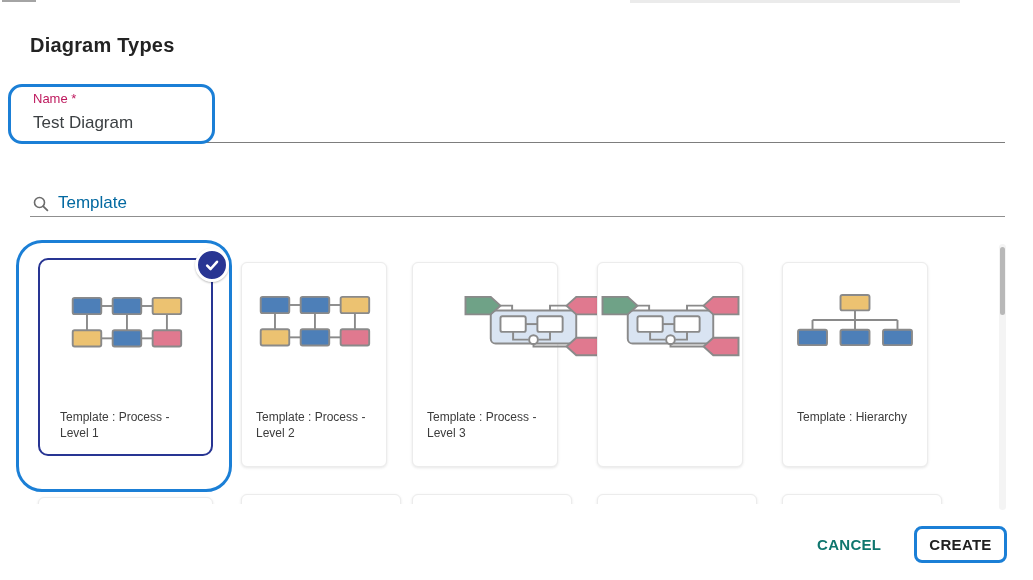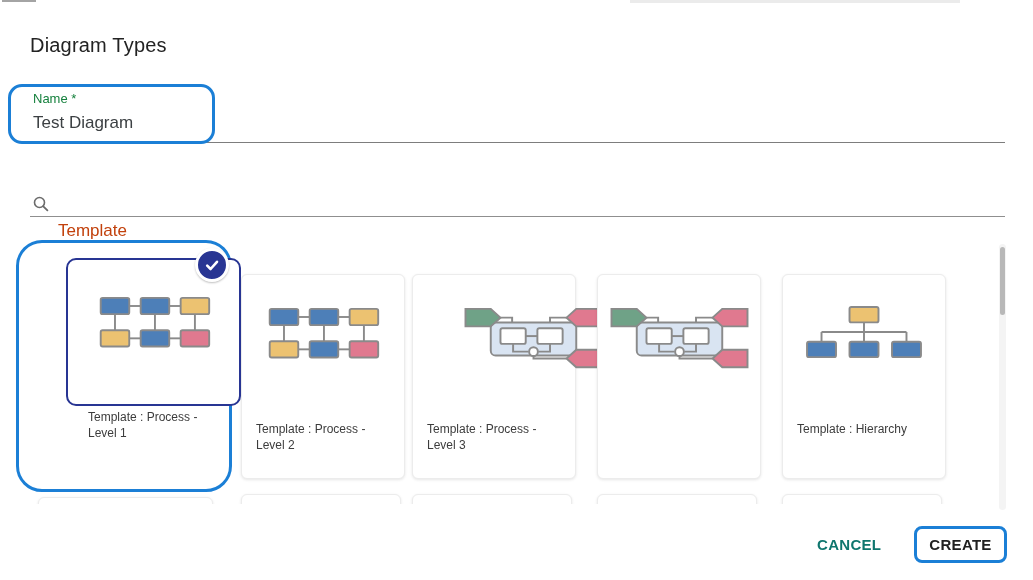--- a/index.html
+++ b/index.html
@@ -3,41 +3,41 @@
 <meta charset="utf-8">
 <style>
   html,body{margin:0;padding:0;background:#fff;}
   #screen{position:relative;width:1033px;height:580px;background:#ffffff;overflow:hidden;
           font-family:"Liberation Sans",sans-serif;color:#212121;}
 
   
   .edge-artifact{position:absolute;pointer-events:none;}
 
   
-  .dialog-title{position:absolute;left:30px;top:34px;font-size:20px;font-weight:400;color:#232323;letter-spacing:.2px;}
+  .dialog-title{position:absolute;left:30px;top:34px;font-size:20px;font-weight:700;color:#232323;letter-spacing:.2px;}
 
   
   .name-underline{position:absolute;left:30px;top:142px;width:975px;height:1px;background:#7d7d7d;}
   .name-ring{position:absolute;left:8px;top:84px;width:201px;height:54px;border:3px solid #1b7fd6;border-radius:14px;background:transparent;z-index:3;}
-  .name-label{position:absolute;left:33px;top:91px;font-size:13px;color:#15803d;z-index:4;}
+  .name-label{position:absolute;left:33px;top:91px;font-size:13px;color:#be185d;z-index:4;}
   .name-value{position:absolute;left:33px;top:113px;font-size:17px;color:#3c4043;z-index:4;}
 
   
   .search-icon{position:absolute;left:33px;top:196px;width:16px;height:16px;}
-  .search-placeholder{position:absolute;left:58px;top:193px;font-size:17px;color:#c2410c;margin-top:28px;}
+  .search-placeholder{position:absolute;left:58px;top:193px;font-size:17px;color:#0369a1;}
   .search-underline{position:absolute;left:30px;top:216px;width:975px;height:1px;background:#8f8f8f;}
 
   
   .cards-viewport{position:absolute;left:0;top:240px;width:1012px;height:264px;overflow:hidden;}
 
   .sel-ring{position:absolute;left:16px;top:0;width:210px;height:246px;border:3px solid #1b7fd6;border-radius:26px;z-index:1;}
-  .sel-card{position:absolute;left:38px;top:18px;width:175px;height:148px;box-sizing:border-box;border:2px solid #283593;border-radius:10px;background:#fff;z-index:2;margin-left:28px;}
+  .sel-card{position:absolute;left:38px;top:18px;width:175px;height:198px;box-sizing:border-box;border:2px solid #283593;border-radius:10px;background:#fff;z-index:2;}
   .sel-badge{position:absolute;left:195px;top:8px;width:28px;height:28px;border-radius:50%;background:#283593;border:3px solid #ffffff;display:flex;align-items:center;justify-content:center;z-index:4;box-shadow:0 1px 2px rgba(0,0,0,.25);}
 
-  .card{position:absolute;top:22px;width:164px;height:205px;box-sizing:border-box;background:#fff;border:1px solid #ececec;border-radius:6px;box-shadow:0 1px 3px rgba(0,0,0,.10);margin-top:12px;}
+  .card{position:absolute;top:22px;width:146px;height:205px;box-sizing:border-box;background:#fff;border:1px solid #ececec;border-radius:6px;box-shadow:0 1px 3px rgba(0,0,0,.10);}
   .card.c2{left:241px;} .card.c3{left:412px;padding-left:48px;} .card.c4{left:597px;} .card.c5{left:782px;text-decoration:underline;}
 
   .thumb{display:block;margin:30px auto 0 auto;}
   .sel-card .thumb{margin-top:34px;}
 
   .caption{position:absolute;left:14px;top:146px;width:132px;font-size:12px;line-height:16px;color:#3c3c3c;}
   .sel-card .caption{left:20px;top:149px;width:130px;}
 
   
   .partial{position:absolute;height:60px;box-sizing:border-box;background:#fff;border:1px solid #ececec;border-radius:6px;box-shadow:0 1px 3px rgba(0,0,0,.10);}

